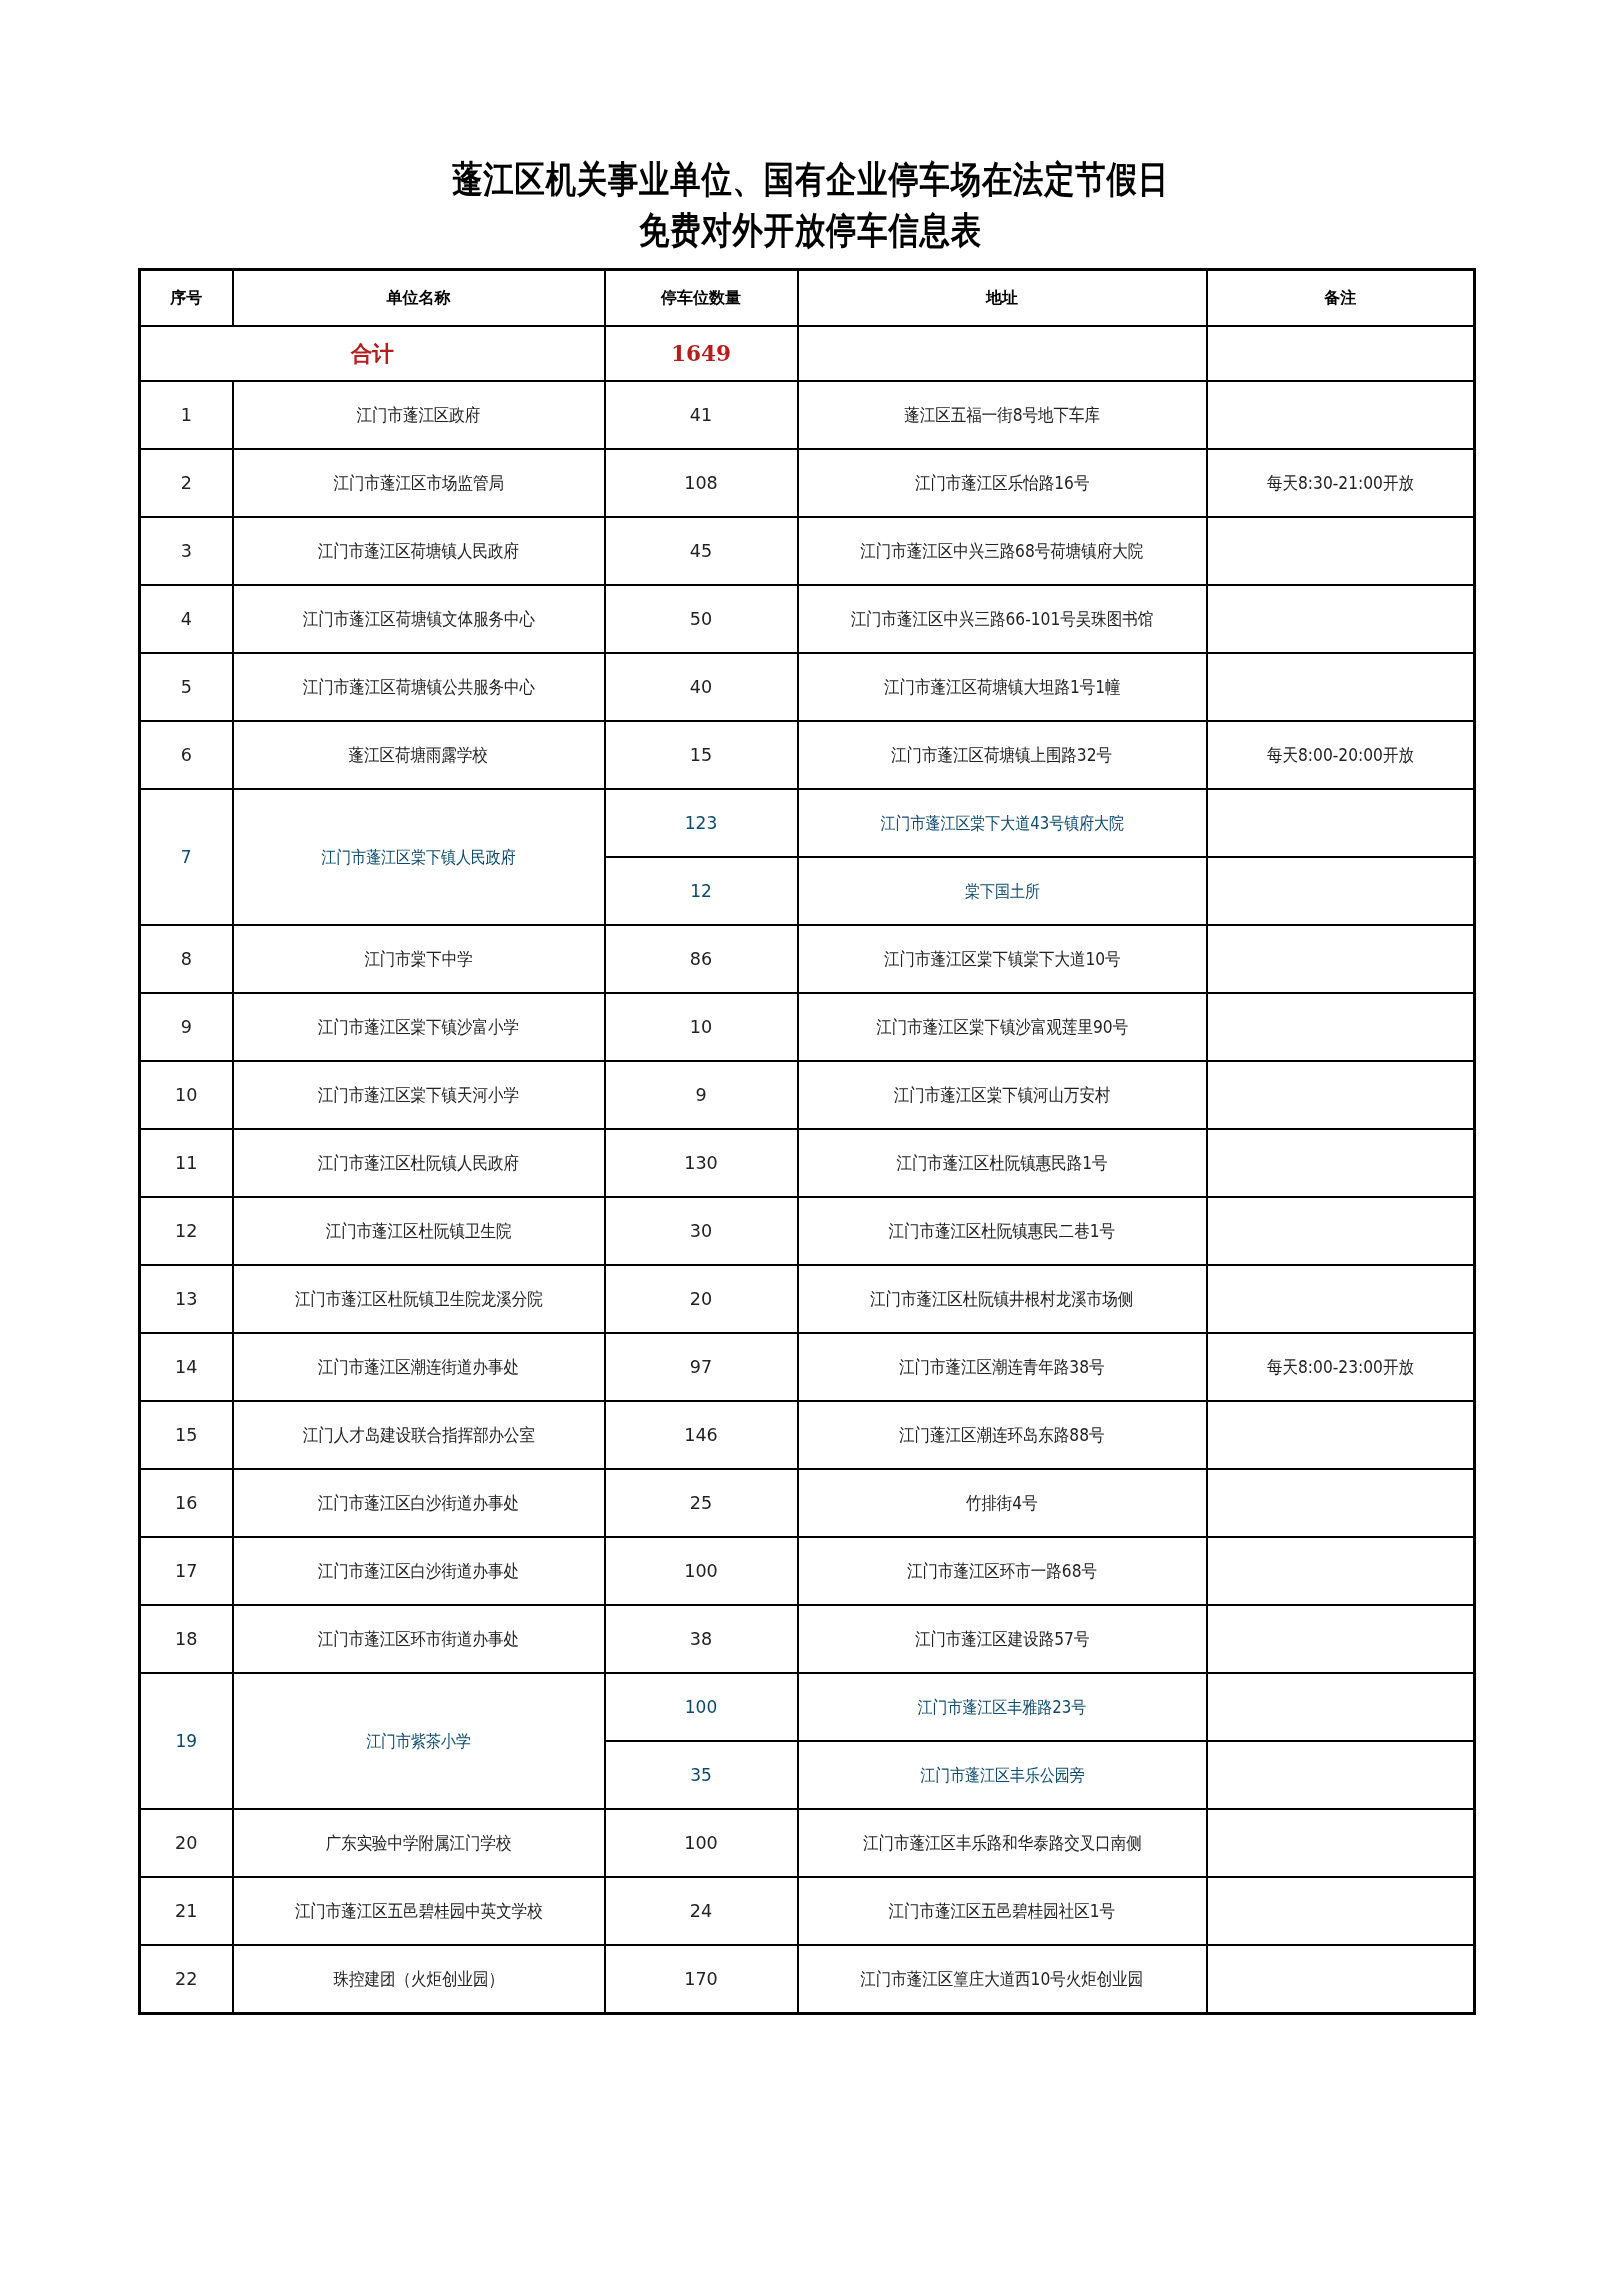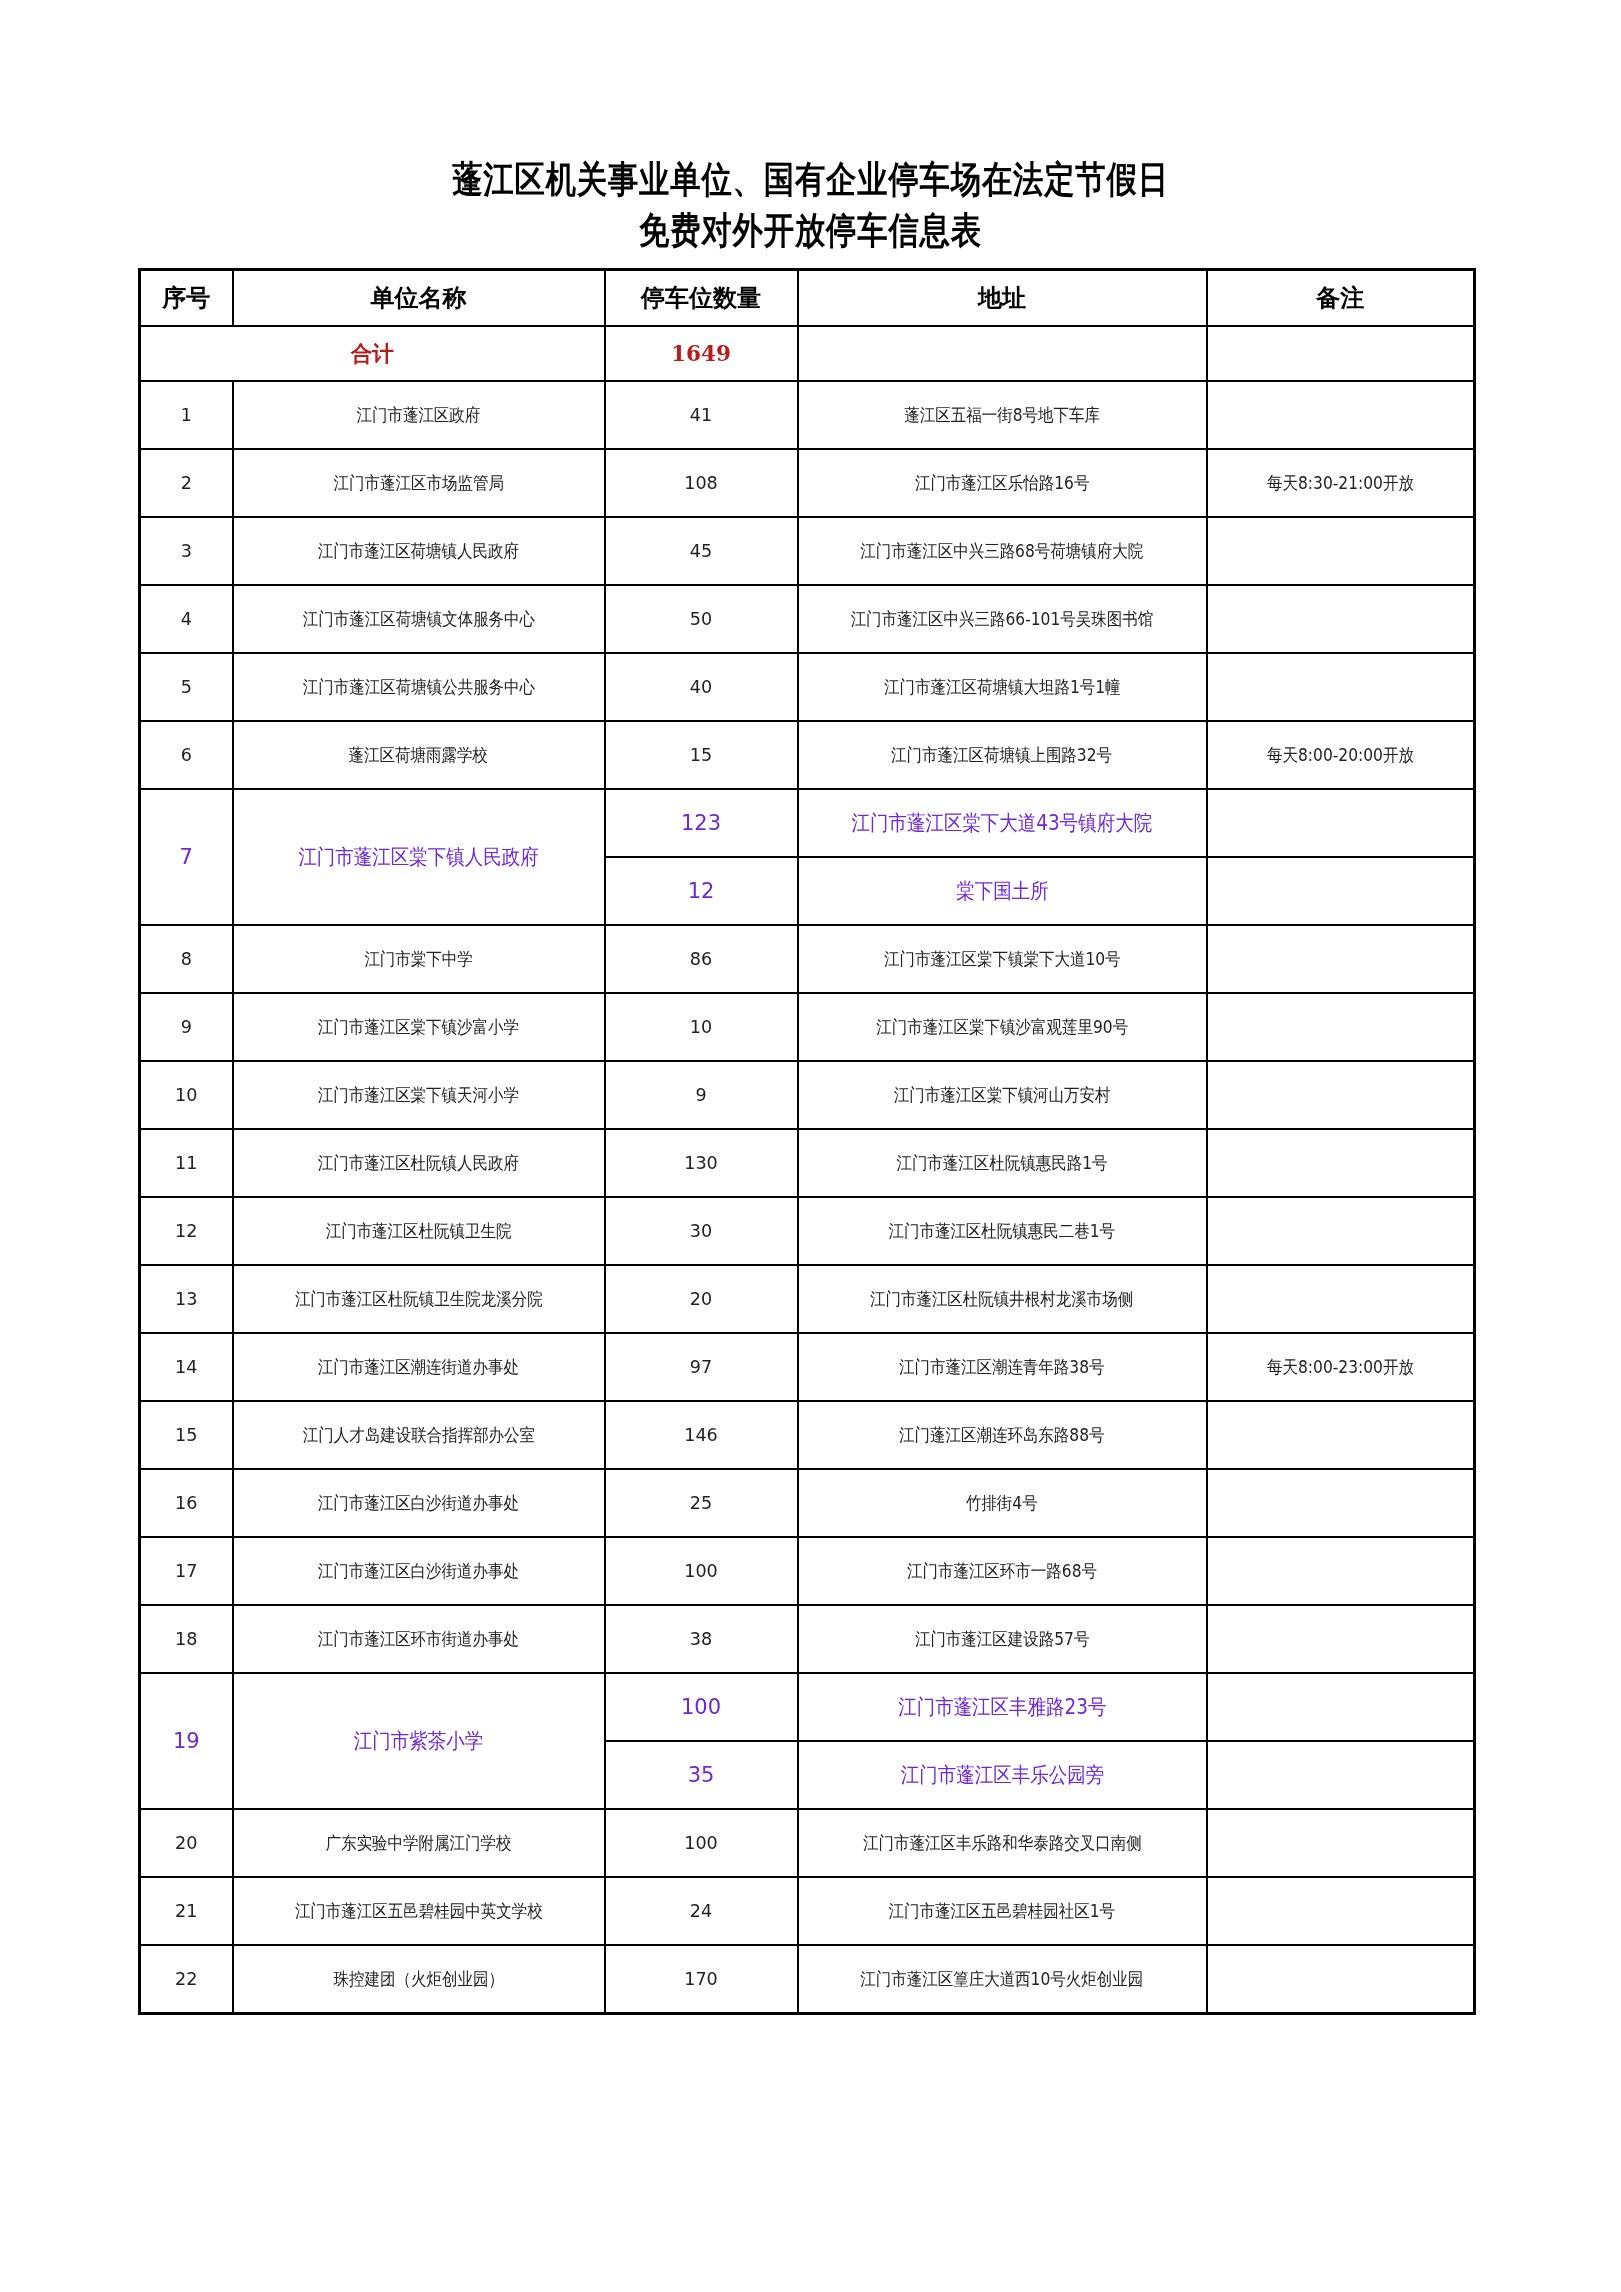--- a/index.html
+++ b/index.html
@@ -26,31 +26,31 @@
     table.sheet col.c4 { width: 409px; }
     table.sheet col.c5 { width: 268px; }
     table.sheet td, table.sheet th {
       border-left: 2px solid #000; border-right: 2px solid #000;
       border-top: 2.9px solid #000; border-bottom: 2.9px solid #000;
       text-align: center; vertical-align: middle; padding: 0 2px;
       white-space: nowrap; overflow: hidden;
     }
     table.sheet th {
       height: 54px; font-family: "DejaVu Serif", serif; font-weight: bold;
-      font-size: 24px; color: #000;
+      font-size: 16px; color: #000;
     }
     table.sheet tr.total td {
       height: 53px; font-family: "DejaVu Serif", serif; font-weight: bold;
       font-size: 21.6px; color: #b91c1c;
     }
     table.sheet tr.row td {
       height: 66px; font-size: 17.6px; color: #222;
     }
     table.sheet tr.half td {
-      height: 66px; font-size: 21px; color: #6d28d9; border-radius: 13px;
+      height: 66px; font-size: 17px; color: #0c4a6e; border-radius: 13px;
     }
     .narrow { display: inline-block; transform: scaleX(0.88); transform-origin: center; }
   </style>
 </head>
 <body>
 
 <div class="title l1">蓬江区机关事业单位、国有企业停车场在法定节假日</div>
 <div class="title l2">免费对外开放停车信息表</div>
 
 <table class="sheet">

